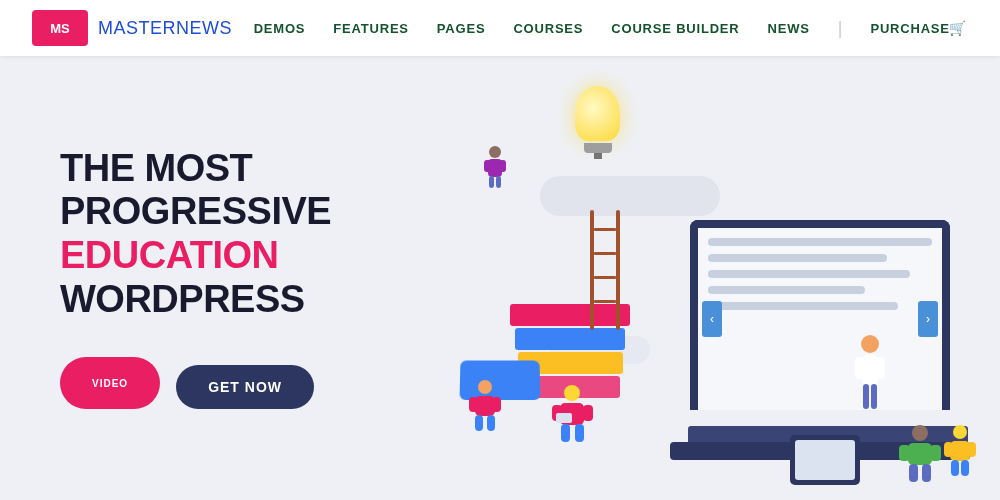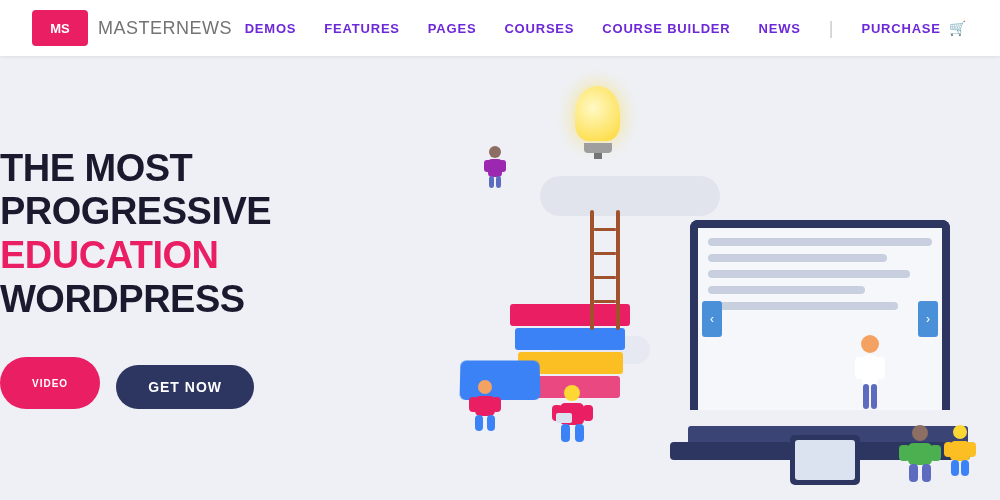--- a/index.html
+++ b/index.html
@@ -43,64 +43,65 @@
       letter-spacing: 0;
     }
     .logo-text {
       font-size: 18px;
       font-weight: 700;
       color: #222;
       letter-spacing: 0.5px;
     }
     .logo-text span {
       font-weight: 300;
-      color: #737373;
+      color: #1d4ed8;
     }
     .nav {
       display: flex;
       align-items: center;
       gap: 28px;
     }
     .nav-item {
       font-size: 13px;
       font-weight: 700;
-      color: #6d28d9;
+      color: #14532d;
       letter-spacing: 0.8px;
       cursor: pointer;
       text-transform: uppercase;
       white-space: nowrap;
     }
     .nav-separator {
       color: #ccc;
       font-size: 18px;
       font-weight: 200;
     }
     .nav-purchase {
       display: flex;
       align-items: center;
-      gap: 9px;
+      gap: 0;
     }
     .cart-icon {
       font-size: 14px;
     }
 
     
     .hero {
       width: 100%;
       height: 444px;
       background: #eef0f6;
       position: relative;
       display: flex;
       align-items: center;
       overflow: hidden;
     }
 
     
     .hero-left {
       width: 420px;
+      padding-left: 60px;
       z-index: 2;
       position: relative;
     }
     .hero-title {
       font-size: 38px;
       font-weight: 900;
       line-height: 1.15;
       color: #1a1a2e;
       letter-spacing: -0.5px;
       text-transform: uppercase;

